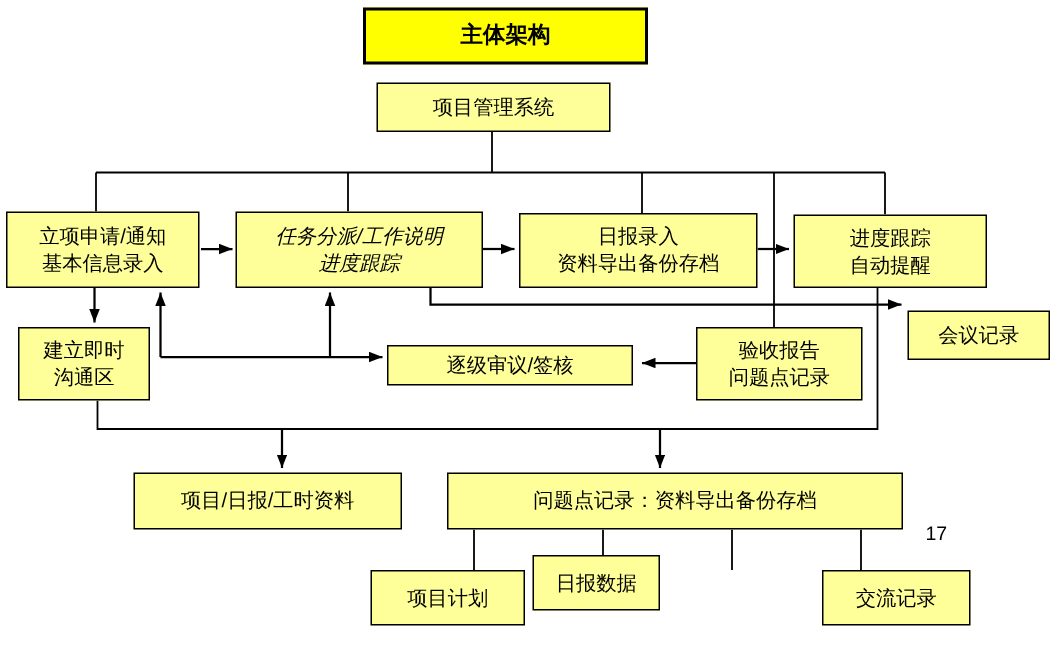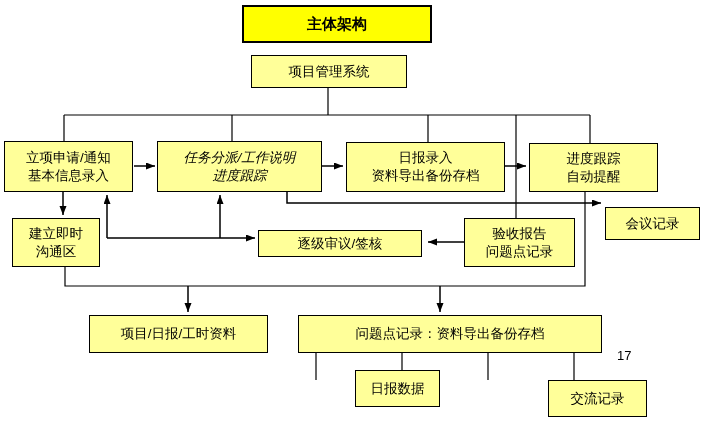--- a/index.html
+++ b/index.html
@@ -128,20 +128,23 @@
   </div>
 
   <div class="node" style="left:89px;top:315px;width:179px;height:38px;">
     <span>项目/日报/工时资料</span>
   </div>
 
   <div class="node" style="left:298px;top:315px;width:304px;height:38px;">
     <span>问题点记录：资料导出备份存档</span>
   </div>
 
+  <div class="node" style="left:247px;top:380px;width:103px;height:37px;">
+    <span>项目计划</span>
+  </div>
 
   <div class="node" style="left:355px;top:370px;width:85px;height:37px;">
     <span>日报数据</span>
   </div>
 
 
   <div class="node" style="left:548px;top:380px;width:99px;height:37px;">
     <span>交流记录</span>
   </div>
 

